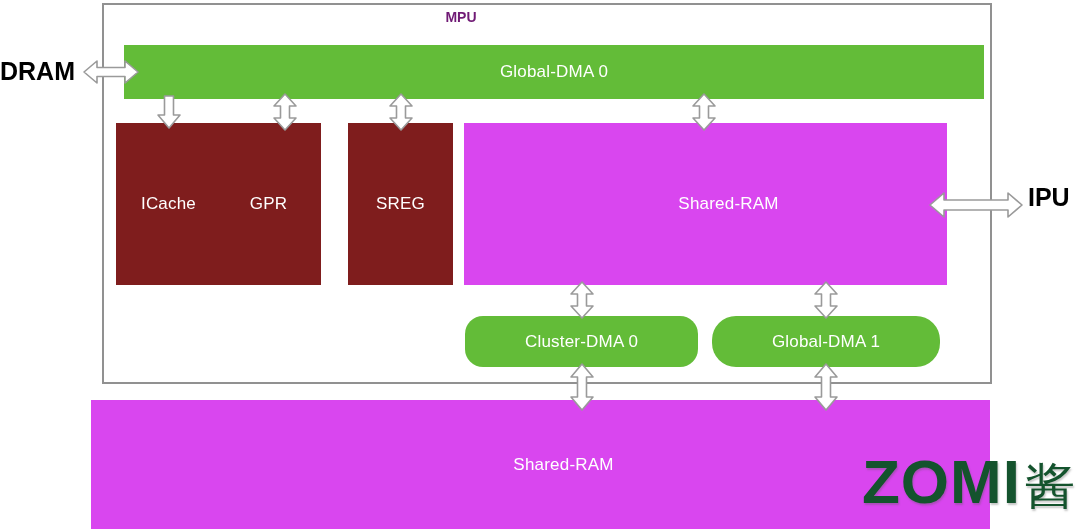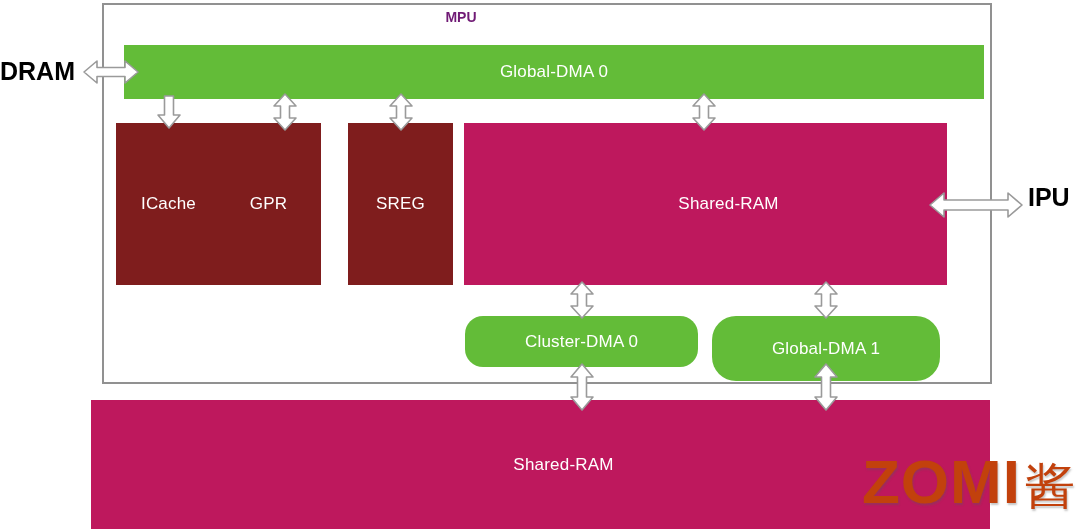--- a/index.html
+++ b/index.html
@@ -26,21 +26,21 @@
     display: flex;
     align-items: center;
     justify-content: center;
     color: #ffffff;
     font-size: 17px;
     letter-spacing: .2px;
     white-space: nowrap;
     z-index: 2;
   }
   .blk.green { background: #63bc38; }
-  .blk.pink  { background: #be185d; padding-left: 46px; }
+  .blk.pink  { background: #d946ef; padding-left: 46px; }
   .blk.gray  { background: #7f1d1d; }
 
   
   #mpu-container {
     position: absolute;
     left: 102px;
     top: 3px;
     width: 890px;
     height: 381px;
     border: 2px solid #919191;
@@ -82,21 +82,21 @@
   
   #watermark {
     position: absolute;
     left: 862px;
     top: 446px;
     z-index: 6;
     display: flex;
     align-items: baseline;
     font-size: 62px;
     font-weight: bold;
-    color: #c2410c;
+    color: #14532d;
     letter-spacing: 1px;
     text-shadow: 1px 2px 2px rgba(90,90,90,.35);
     pointer-events: none;
   }
   #watermark .wm-cjk {
     font-size: 50px;
     margin-left: 4px;
     font-weight: normal;
   }
 </style>
@@ -116,21 +116,21 @@
   <div class="blk gray" style="left:116px; top:123px; width:105px; height:162px;">ICache</div>
 
   <div class="blk gray" style="left:216px; top:123px; width:105px; height:162px;">GPR</div>
 
   <div class="blk gray" style="left:348px; top:123px; width:105px; height:162px;">SREG</div>
 
   <div class="blk pink" style="left:464px; top:123px; width:483px; height:162px;">Shared-RAM</div>
 
   <div class="blk green" style="left:465px; top:316px; width:233px; height:51px;border-radius:18px;">Cluster-DMA 0</div>
 
-  <div class="blk green" style="left:712px; top:316px; width:228px; height:65px;border-radius:24px;">Global-DMA 1</div>
+  <div class="blk green" style="left:712px; top:316px; width:228px; height:51px;border-radius:24px;">Global-DMA 1</div>
 
   <div class="blk pink" style="left:91px; top:400px; width:899px; height:129px;">Shared-RAM</div>
 
   <div class="arrow" style="left:84px; top:58px;">
     <svg width="54" height="28" viewBox="0 0 54 28">
       <path d="M0 14 L13 3 L13 9.5 L41 9.5 L41 3 L54 14 L41 25 L41 18.5 L13 18.5 L13 25 Z" fill="#ffffff" stroke="#9a9a9a" stroke-width="1.6" stroke-linejoin="round"></path>
     </svg>
   </div>
 
   <div class="arrow" style="left:155px; top:96px;">

